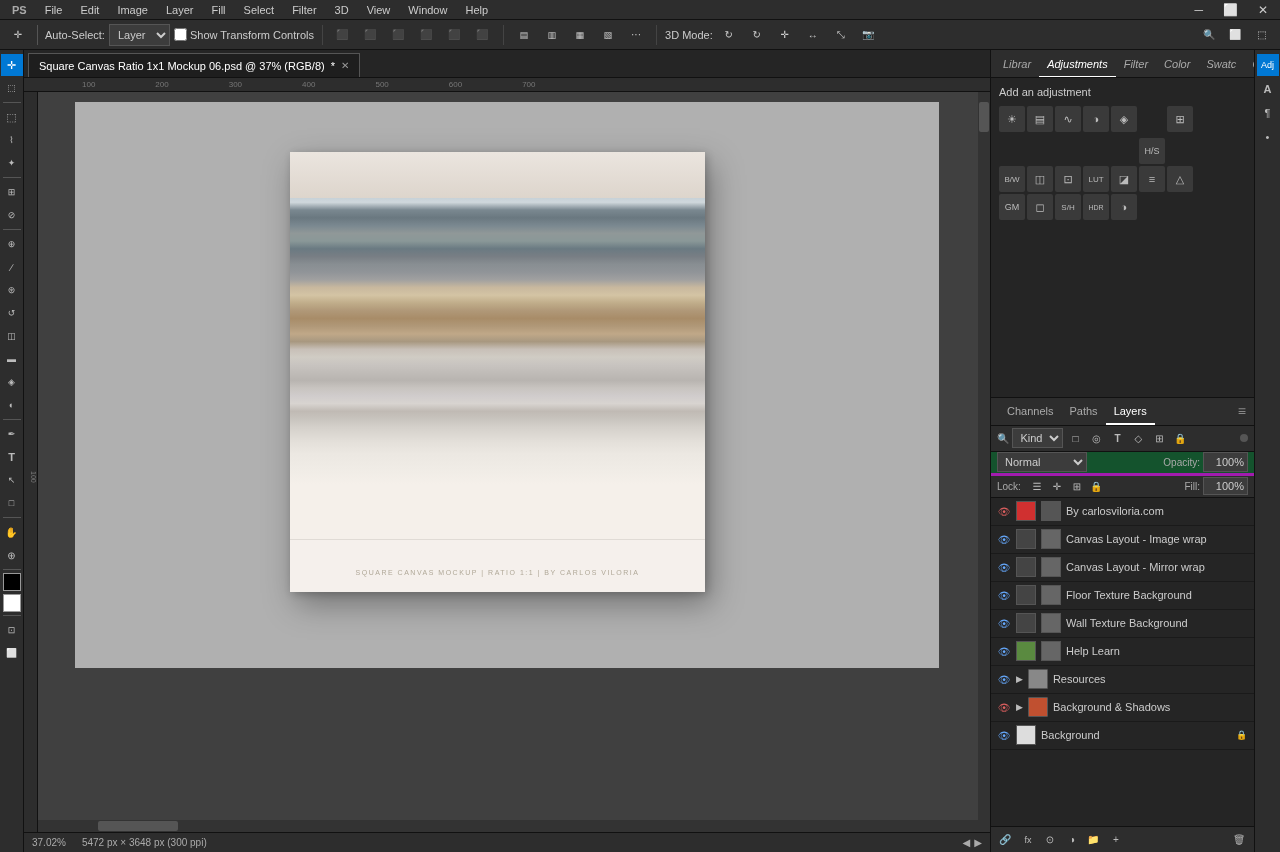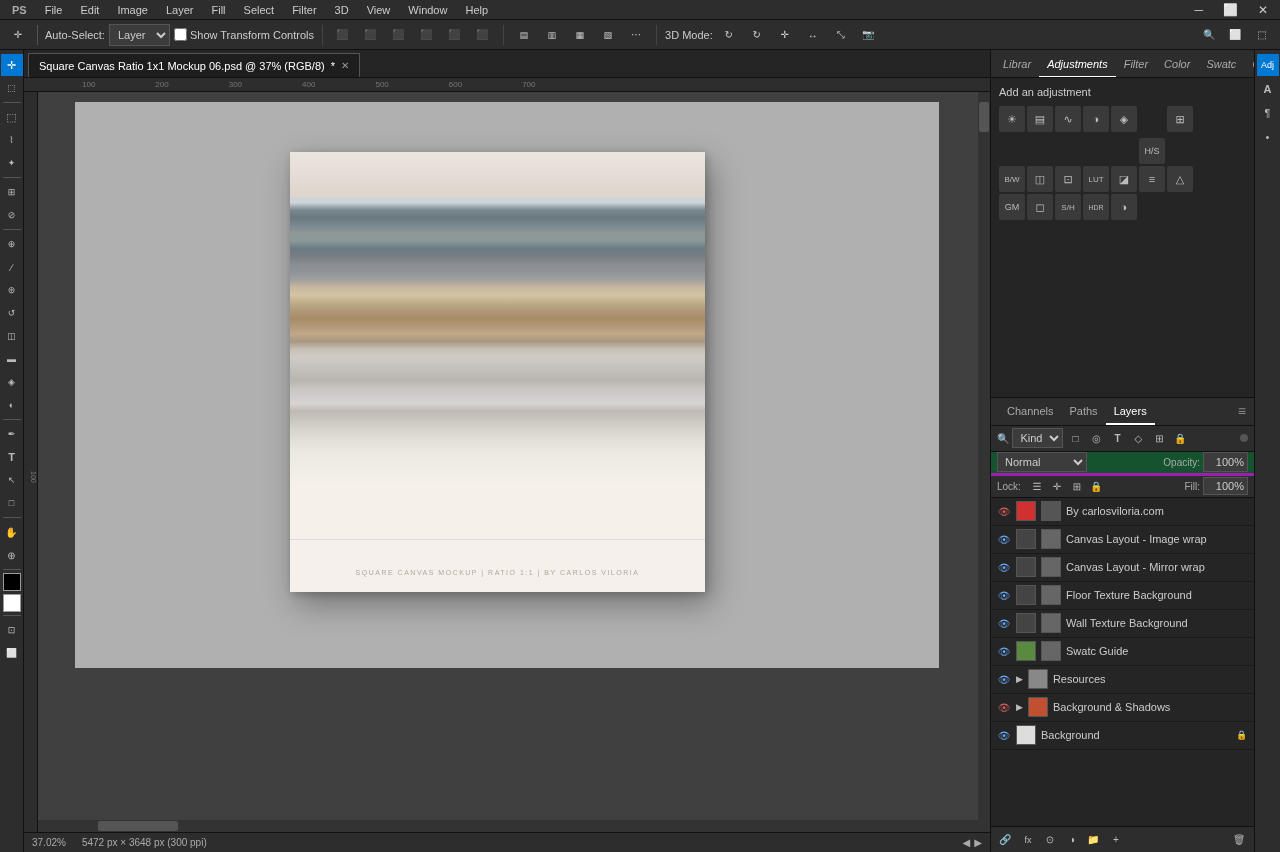--- a/index.html
+++ b/index.html
@@ -432,21 +432,21 @@
               <div class="layer-eye">👁</div>
               <div class="layer-thumb" style="background:#444;"></div>
               <div class="layer-thumb" style="background:#666; width:20px; height:20px;"></div>
               <span class="layer-name">Wall Texture Background</span>
             </div>
 
             <div class="layer-item">
               <div class="layer-eye">👁</div>
               <div class="layer-thumb" style="background:#5a8a40;"></div>
               <div class="layer-thumb" style="background:#666; width:20px; height:20px;"></div>
-              <span class="layer-name">Swatc Guide</span>
+              <span class="layer-name">Help Learn</span>
             </div>
 
             <div class="layer-item">
               <div class="layer-eye">👁</div>
               <span class="layer-arrow" style="font-size:9px; color:#bbb;">▶</span>
               <div class="layer-thumb" style="background:#888; width:20px; height:20px; border-radius:1px;"></div>
               <span class="layer-name">Resources</span>
             </div>
 
             <div class="layer-item">

